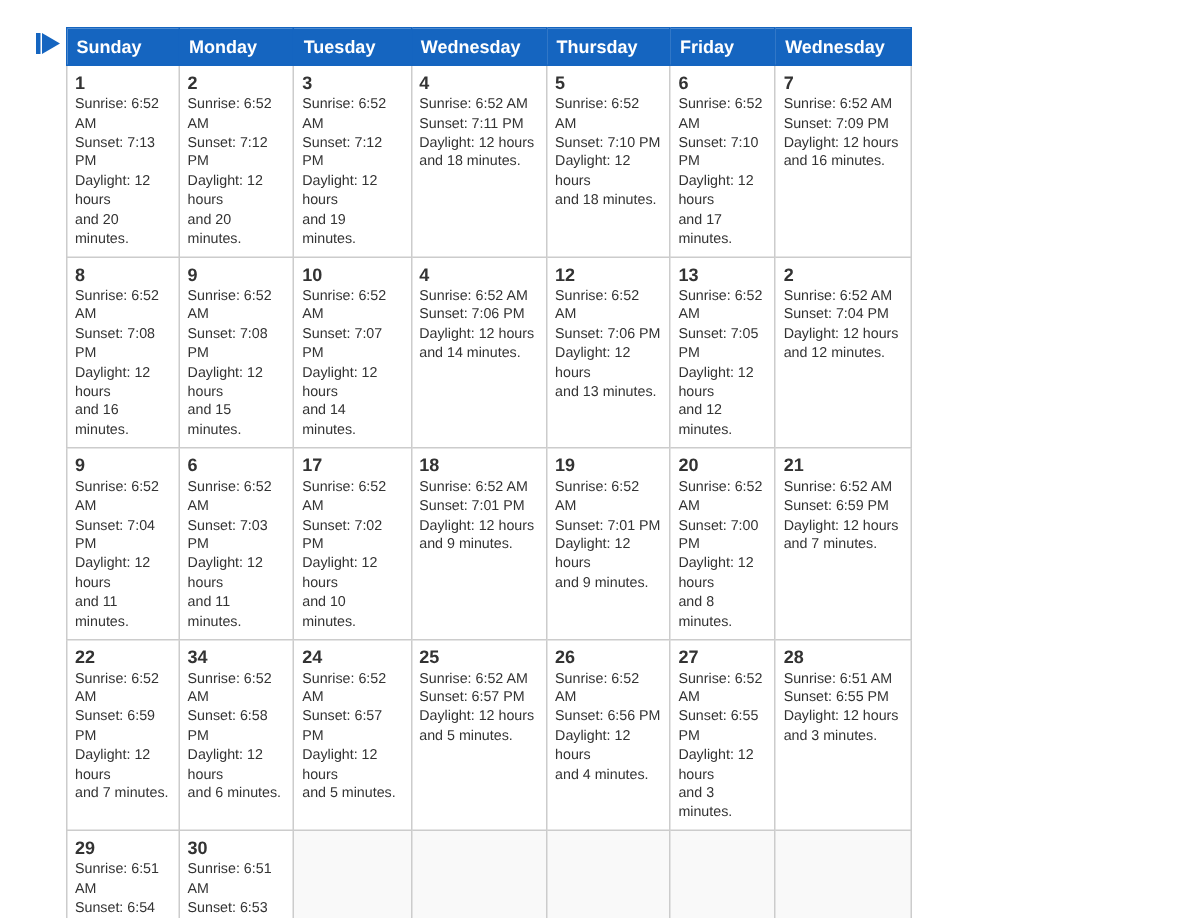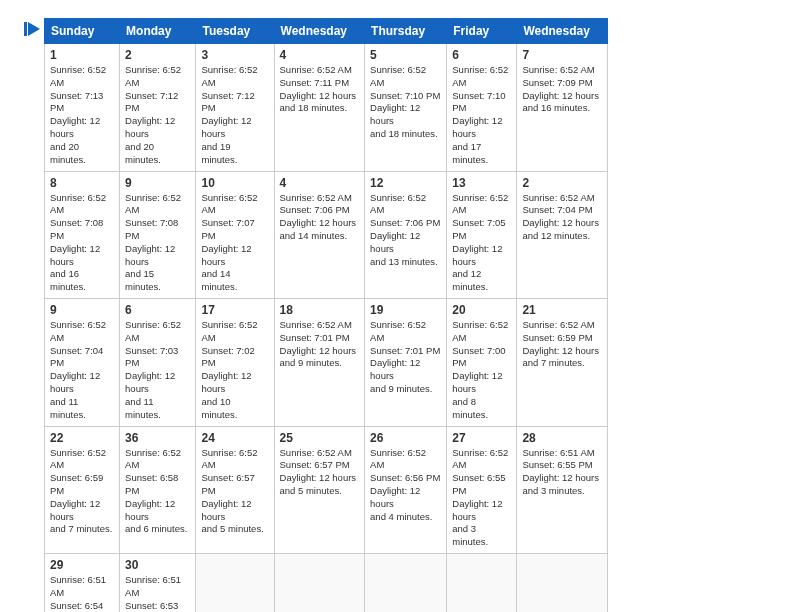--- a/index.html
+++ b/index.html
@@ -290,21 +290,21 @@
         </tr>
         <tr>
           <td>
             <span class="day-num">22</span>
             <div class="day-info" style="white-space: pre-line;">Sunrise: 6:52 AM
 Sunset: 6:59 PM
 Daylight: 12 hours
 and 7 minutes.</div>
           </td>
           <td>
-            <span class="day-num">36</span>
+            <span class="day-num">34</span>
             <div class="day-info" style="white-space: pre-line;">Sunrise: 6:52 AM
 Sunset: 6:58 PM
 Daylight: 12 hours
 and 6 minutes.</div>
           </td>
           <td>
             <span class="day-num">24</span>
             <div class="day-info" style="white-space: pre-line;">Sunrise: 6:52 AM
 Sunset: 6:57 PM
 Daylight: 12 hours

